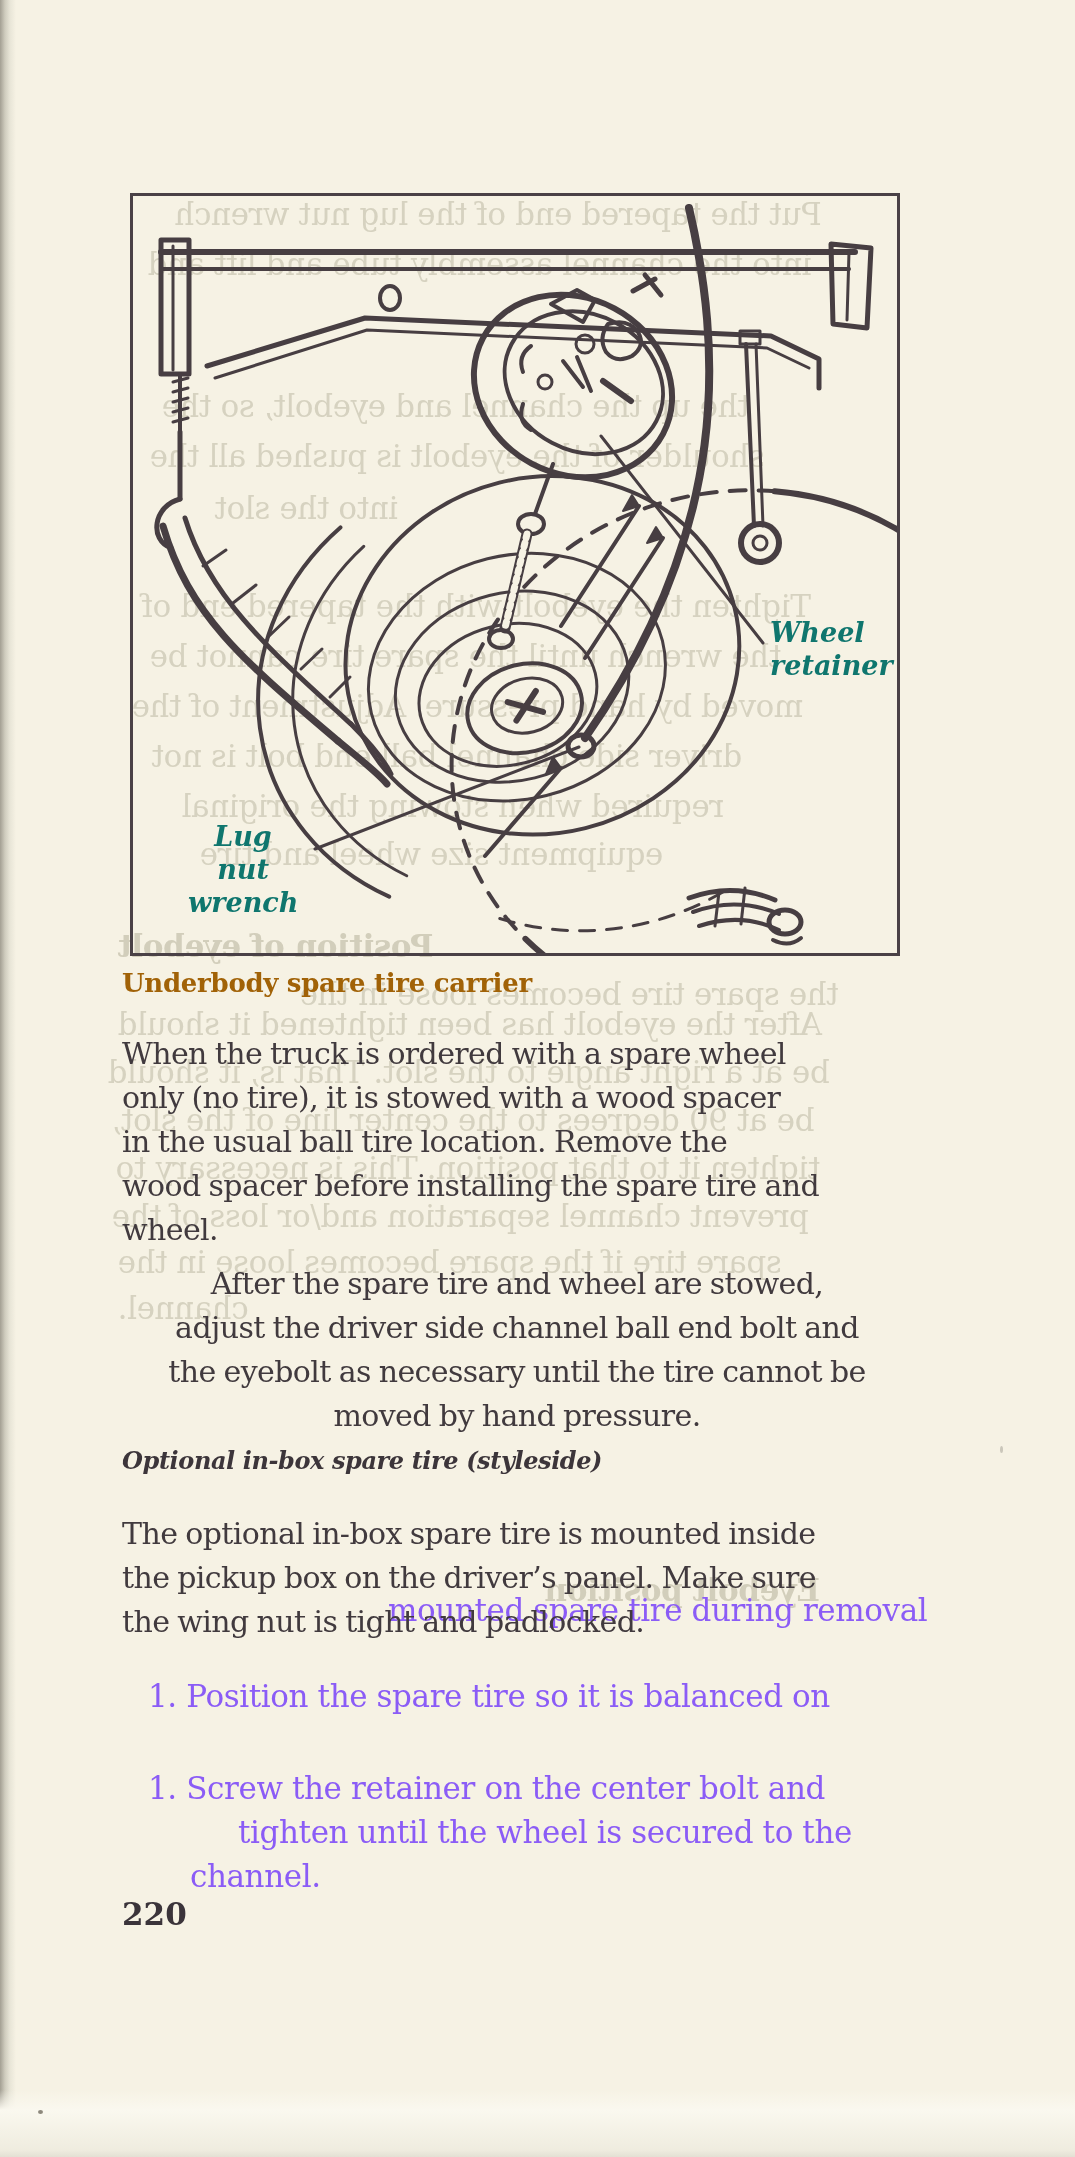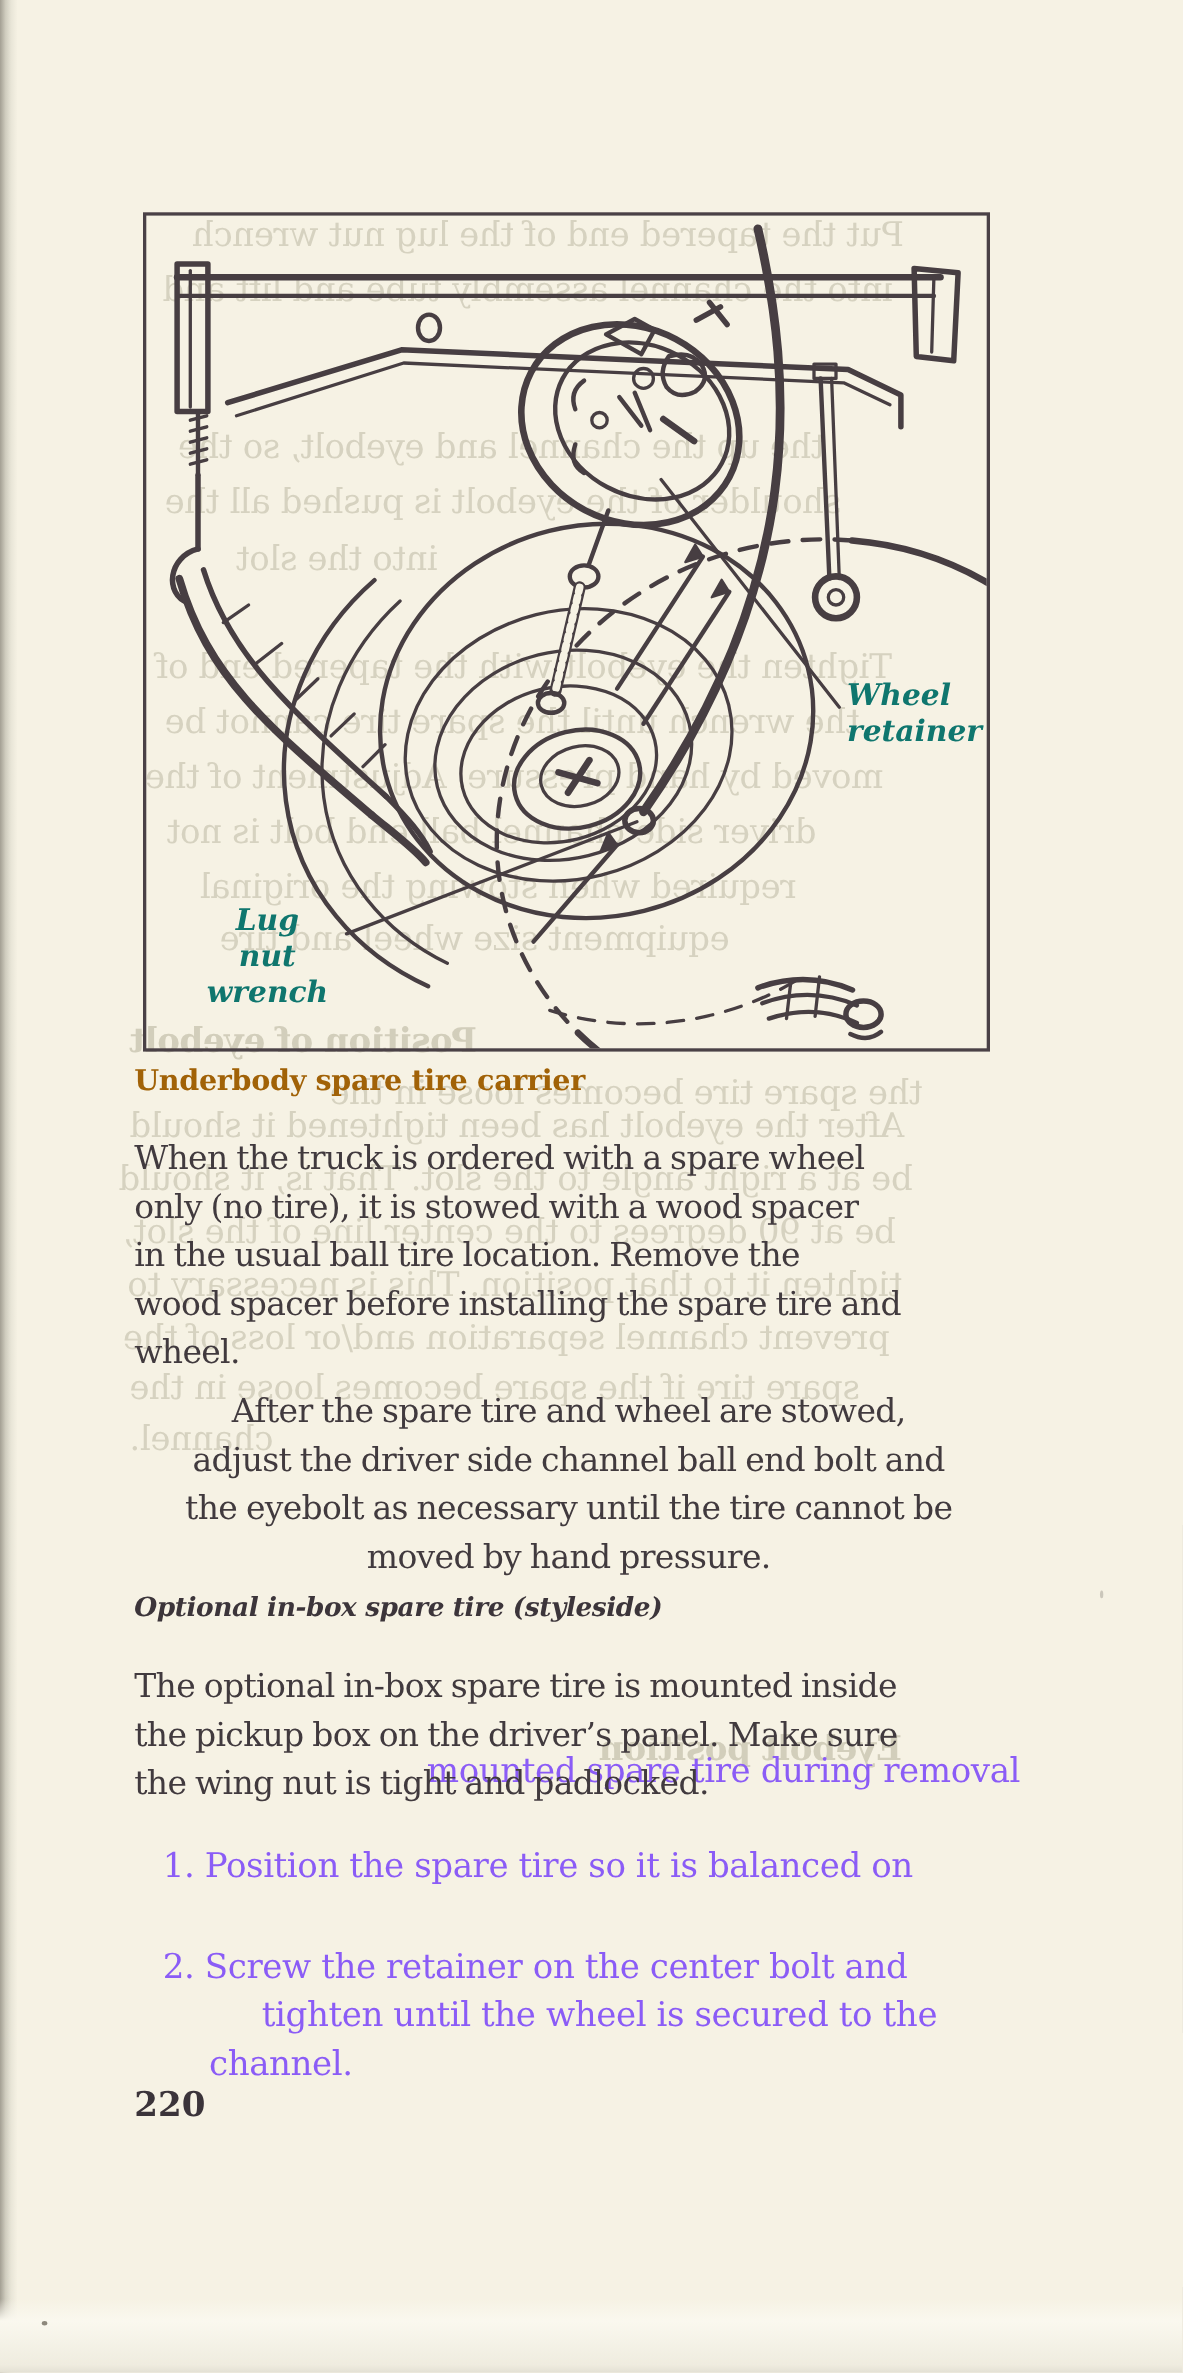--- a/index.html
+++ b/index.html
@@ -86,21 +86,21 @@
       <div class="ghost mir" style="left: 118px; top: 1006px;">After the eyebolt has been tightened it should</div>
       <div class="ghost mir" style="left: 108px; top: 1054px;">be at a right angle to the slot. That is, it should</div>
       <div class="ghost mir" style="left: 112px; top: 1102px;">be at 90 degrees to the center line of the slot,</div>
       <div class="ghost mir" style="left: 116px; top: 1150px;">tighten it to that position. This is necessary to</div>
       <div class="ghost mir" style="left: 112px; top: 1198px;">prevent channel separation and/or loss of the</div>
       <div class="ghost mir" style="left: 118px; top: 1244px;">spare tire if the spare becomes loose in the</div>
       <div class="ghost mir" style="left: 118px; top: 1290px;">channel.</div>
       <div class="ghost mir bold" style="left: 545px; top: 1572px;">Eyebolt position</div>
       <div class="ghost offset" style="left: 388px; top: 1592px;">mounted spare tire during removal</div>
       <div class="ghost offset" style="left: 148px; top: 1678px;">1.   Position the spare tire so it is balanced on</div>
-      <div class="ghost offset" style="left: 148px; top: 1770px;">2.   Screw the retainer on the center bolt and</div>
+      <div class="ghost offset" style="left: 148px; top: 1770px;">1.   Screw the retainer on the center bolt and</div>
       <div class="ghost offset" style="left: 238px; top: 1814px;">tighten until the wheel is secured to the</div>
       <div class="ghost offset" style="left: 190px; top: 1858px;">channel.</div>
     </div>
 
   <div id="figure-box">
     <svg width="764" height="757" viewBox="0 0 764 757">
       <g stroke="#473e42" fill="none" stroke-linecap="round" stroke-linejoin="round">
 
         <path d="M28,56 H722" stroke-width="6"></path>
         <path d="M30,73 H716" stroke-width="4"></path>

